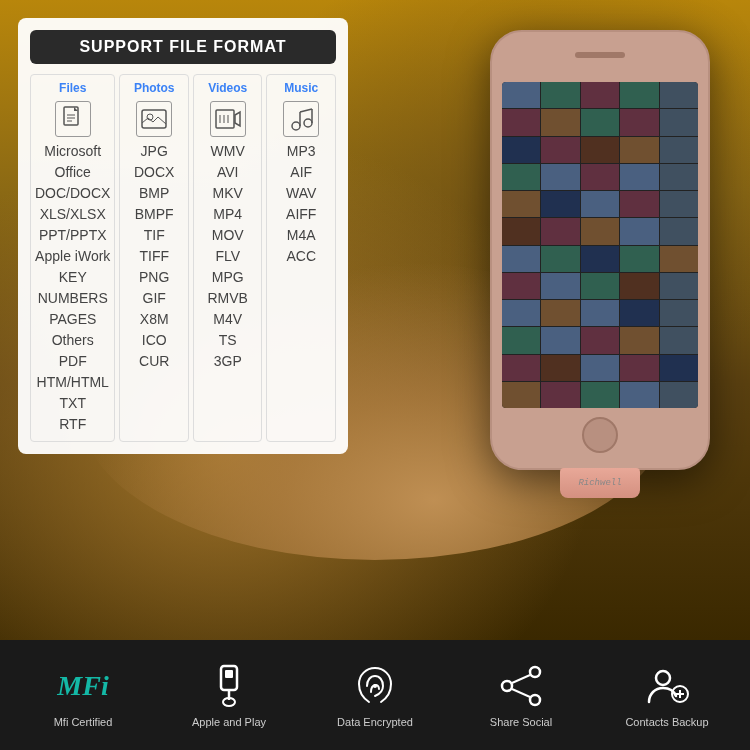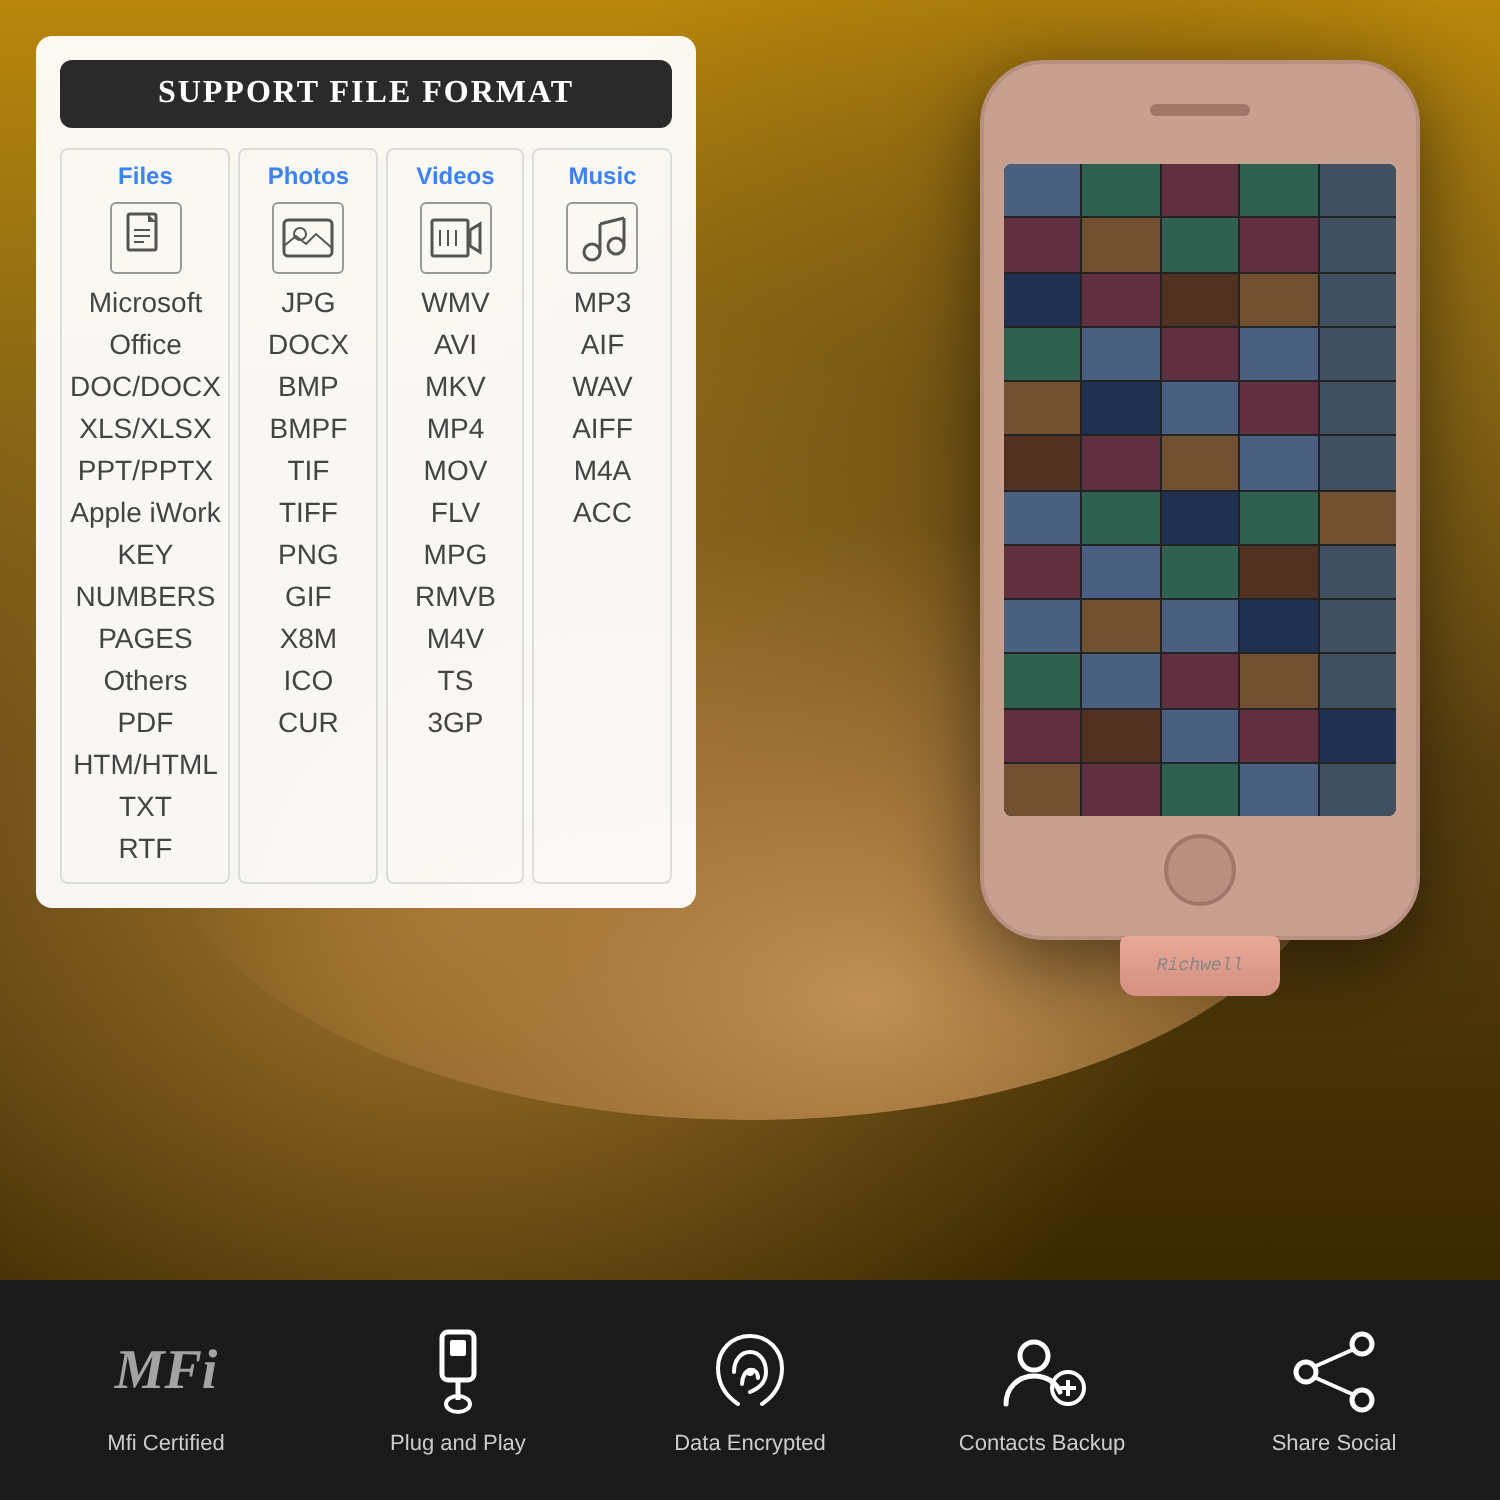--- a/index.html
+++ b/index.html
@@ -52,21 +52,20 @@
     .format-header {
       background: #2a2a2a;
       color: #fff;
       text-align: center;
       padding: 8px 16px;
       border-radius: 6px;
       font-size: 16px;
       font-weight: bold;
       letter-spacing: 1px;
       margin-bottom: 10px;
-      font-family: Liberation Serif, serif;
     }
 
     .format-columns {
       display: flex;
       gap: 4px;
     }
 
     .format-column {
       flex: 1;
       text-align: center;
@@ -237,21 +236,21 @@
     .feature-label {
       font-size: 11px;
       color: #ccc;
       text-align: left;
       white-space: nowrap;
     }
 
     .mfi-text {
       font-size: 28px;
       font-weight: bold;
-      color: #a3a3a3;
+      color: #14b8a6;
       font-style: italic;
       font-family: Georgia, serif;
     }
 
     
     svg { display: block; }
 
     
     .pc1 { background: #5a7a6a; }
     .pc2 { background: #3a5a7a; }
@@ -467,56 +466,56 @@
 
     <div class="feature-item">
       <div class="feature-icon-area">
         <svg width="36" height="44" viewBox="0 0 36 44" fill="none">
           <rect x="10" y="2" width="16" height="24" rx="3" stroke="white" stroke-width="2.5"></rect>
           <rect x="14" y="6" width="8" height="8" rx="1" fill="white"></rect>
           <line x1="18" y1="26" x2="18" y2="36" stroke="white" stroke-width="2.5"></line>
           <ellipse cx="18" cy="38" rx="6" ry="4" stroke="white" stroke-width="2"></ellipse>
         </svg>
       </div>
-      <div class="feature-label">Plug and Play</div>
+      <div class="feature-label">Apple and Play</div>
     </div>
 
     <div class="feature-item">
       <div class="feature-icon-area">
         <svg width="44" height="44" viewBox="0 0 44 44" fill="none">
           <path d="M22 4 C13 4 6 11 6 20 C6 28 10 34 16 38" stroke="white" stroke-width="2" fill="none" stroke-linecap="round"></path>
           <path d="M22 4 C31 4 38 11 38 20 C38 28 34 34 28 38" stroke="white" stroke-width="2" fill="none" stroke-linecap="round"></path>
           <path d="M14 22 C14 16 17.5 12 22 12 C26.5 12 30 16 30 22 C30 27 27 30 22 32" stroke="white" stroke-width="2" fill="none" stroke-linecap="round"></path>
           <path d="M18 28 C18 24 20 21.5 22 21 C24 20.5 26 22 26 25" stroke="white" stroke-width="2" fill="none" stroke-linecap="round"></path>
           <circle cx="22" cy="22" r="2" fill="white"></circle>
         </svg>
       </div>
       <div class="feature-label">Data Encrypted</div>
     </div>
 
     <div class="feature-item">
       <div class="feature-icon-area">
         <svg width="44" height="44" viewBox="0 0 44 44" fill="none">
+          <circle cx="36" cy="8" r="5" stroke="white" stroke-width="2.5"></circle>
+          <circle cx="36" cy="36" r="5" stroke="white" stroke-width="2.5"></circle>
+          <circle cx="8" cy="22" r="5" stroke="white" stroke-width="2.5"></circle>
+          <line x1="13" y1="19" x2="31" y2="11" stroke="white" stroke-width="2"></line>
+          <line x1="13" y1="25" x2="31" y2="33" stroke="white" stroke-width="2"></line>
+        </svg>
+      </div>
+      <div class="feature-label">Share Social</div>
+    </div>
+
+    <div class="feature-item">
+      <div class="feature-icon-area">
+        <svg width="44" height="44" viewBox="0 0 44 44" fill="none">
           <circle cx="18" cy="14" r="7" stroke="white" stroke-width="2.5"></circle>
           <path d="M4 38 C4 30 10 24 18 24 C24 24 29 27 31 32" stroke="white" stroke-width="2.5" fill="none" stroke-linecap="round"></path>
           <circle cx="35" cy="30" r="8" stroke="white" stroke-width="2"></circle>
           <line x1="35" y1="26" x2="35" y2="34" stroke="white" stroke-width="2"></line>
           <line x1="31" y1="30" x2="39" y2="30" stroke="white" stroke-width="2"></line>
         </svg>
       </div>
       <div class="feature-label">Contacts Backup</div>
     </div>
 
-    <div class="feature-item">
-      <div class="feature-icon-area">
-        <svg width="44" height="44" viewBox="0 0 44 44" fill="none">
-          <circle cx="36" cy="8" r="5" stroke="white" stroke-width="2.5"></circle>
-          <circle cx="36" cy="36" r="5" stroke="white" stroke-width="2.5"></circle>
-          <circle cx="8" cy="22" r="5" stroke="white" stroke-width="2.5"></circle>
-          <line x1="13" y1="19" x2="31" y2="11" stroke="white" stroke-width="2"></line>
-          <line x1="13" y1="25" x2="31" y2="33" stroke="white" stroke-width="2"></line>
-        </svg>
-      </div>
-      <div class="feature-label">Share Social</div>
-    </div>
-
   </div>
 </div>
 
 </body></html>

